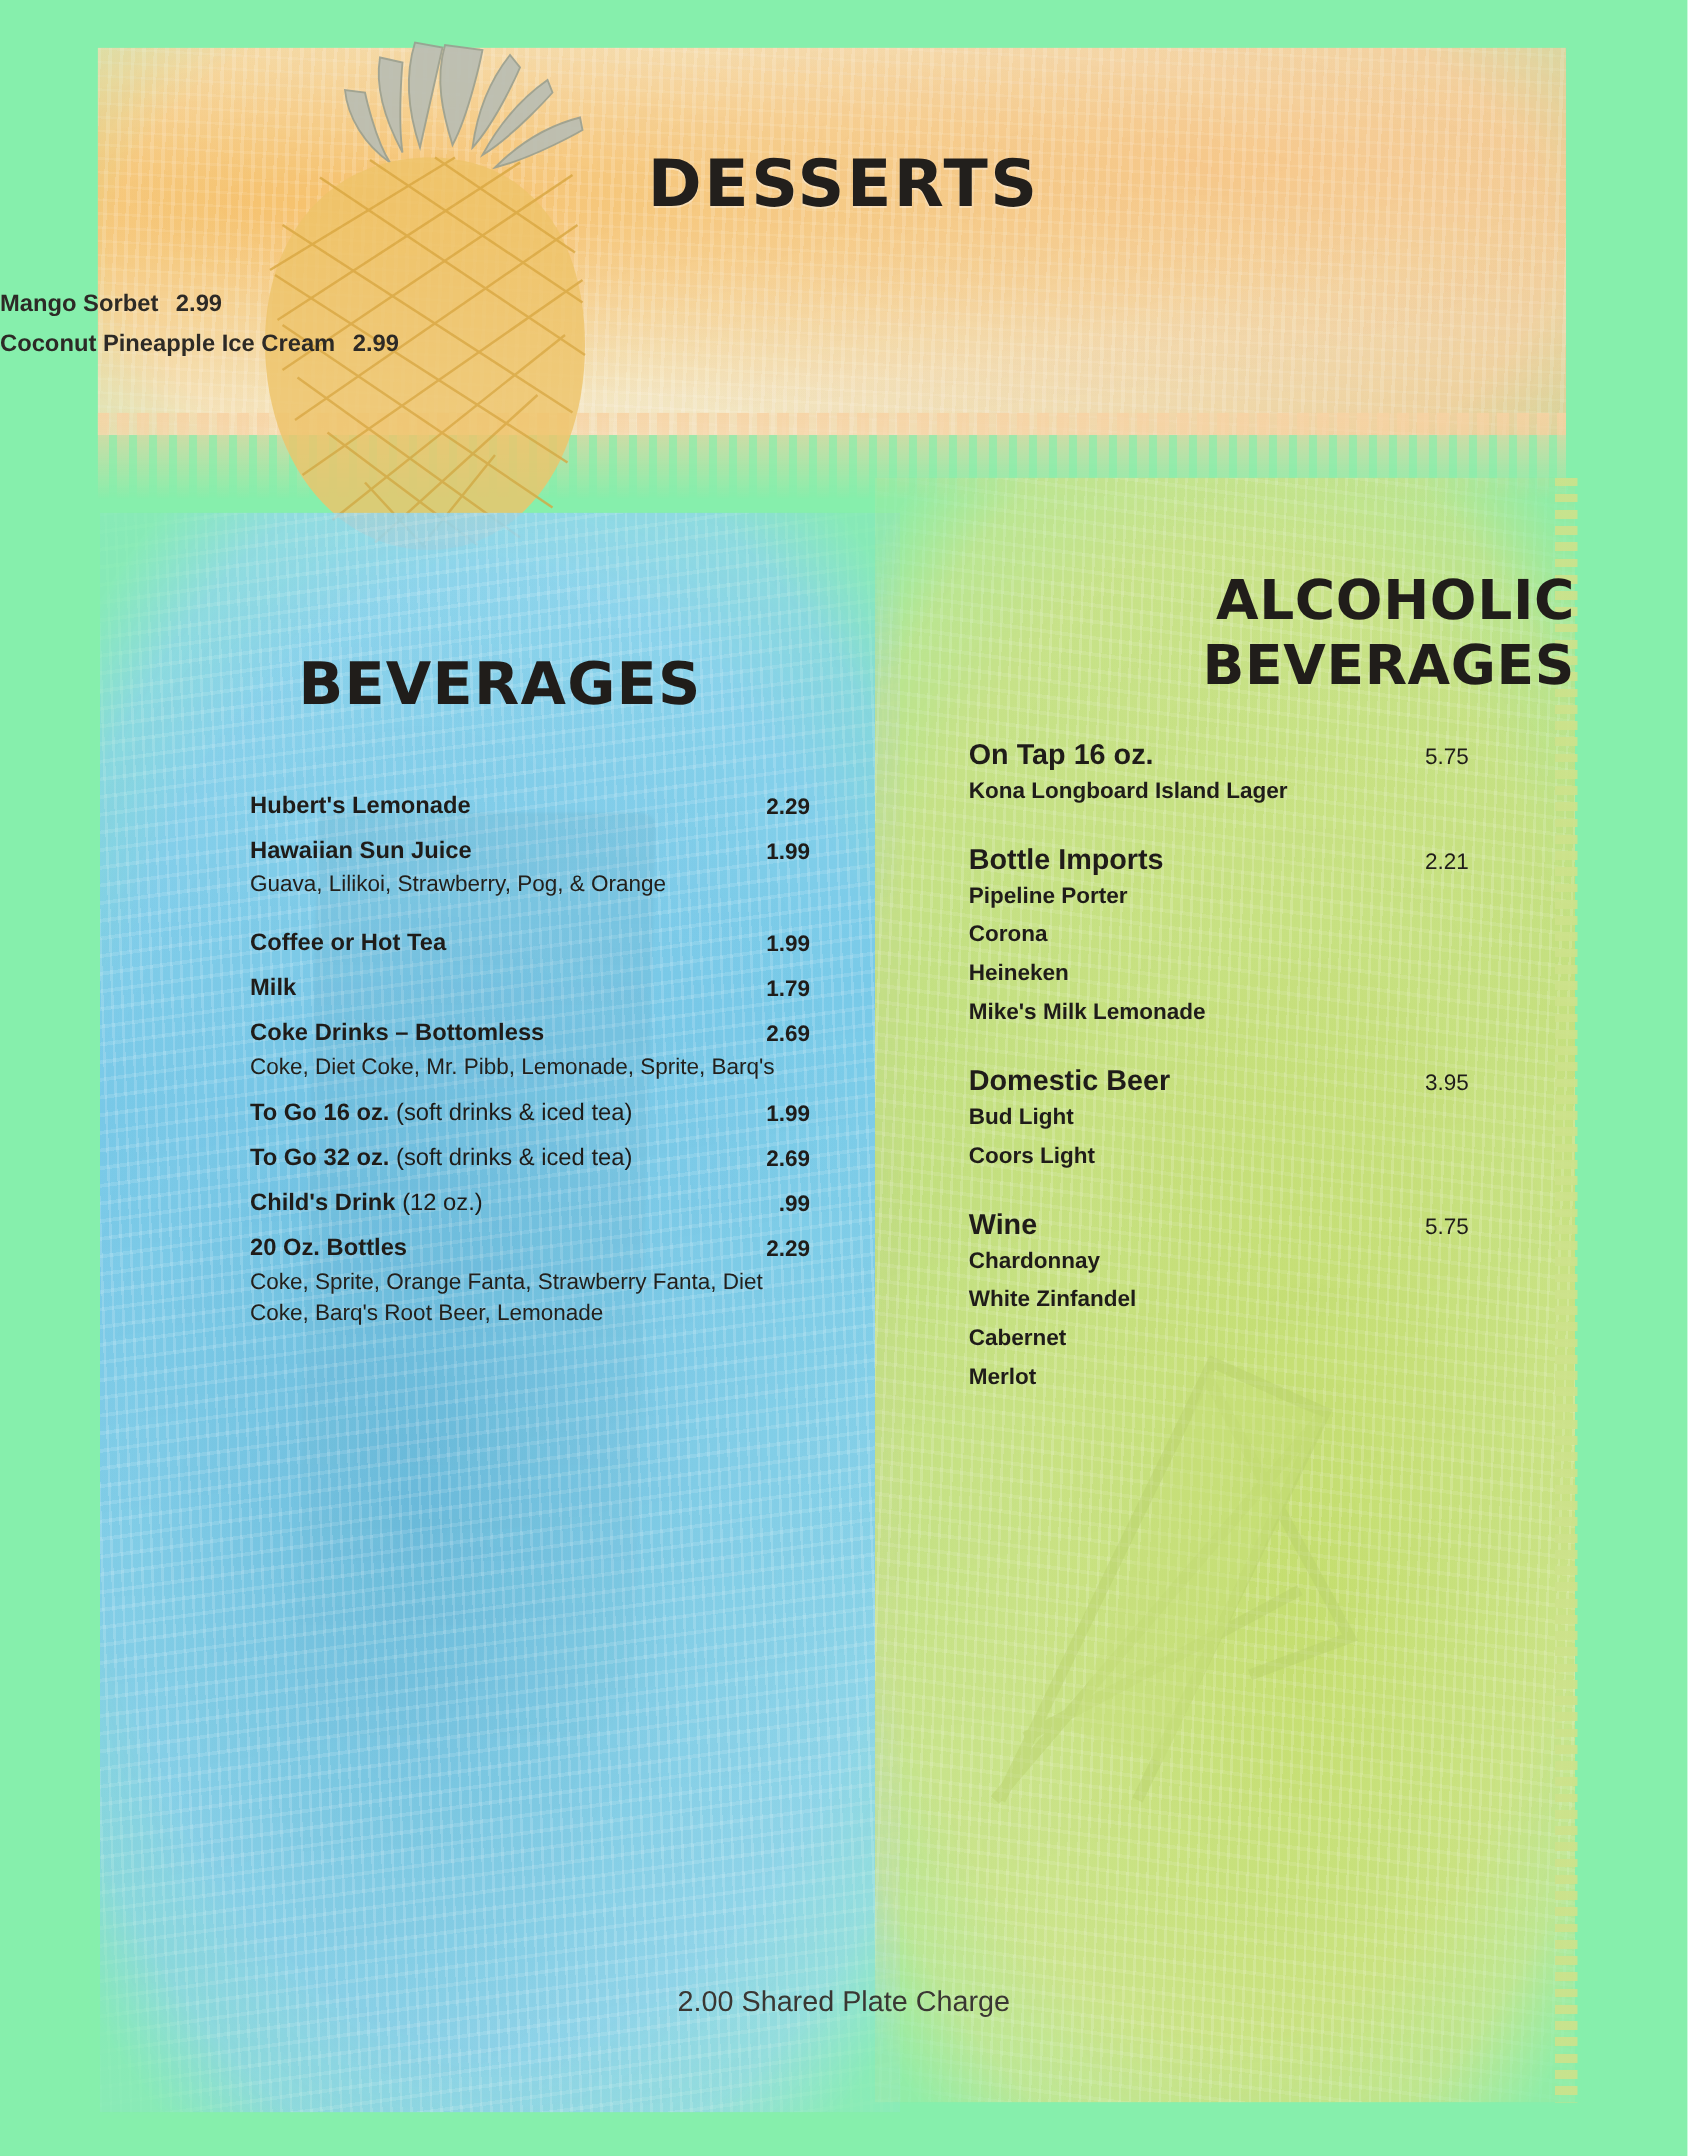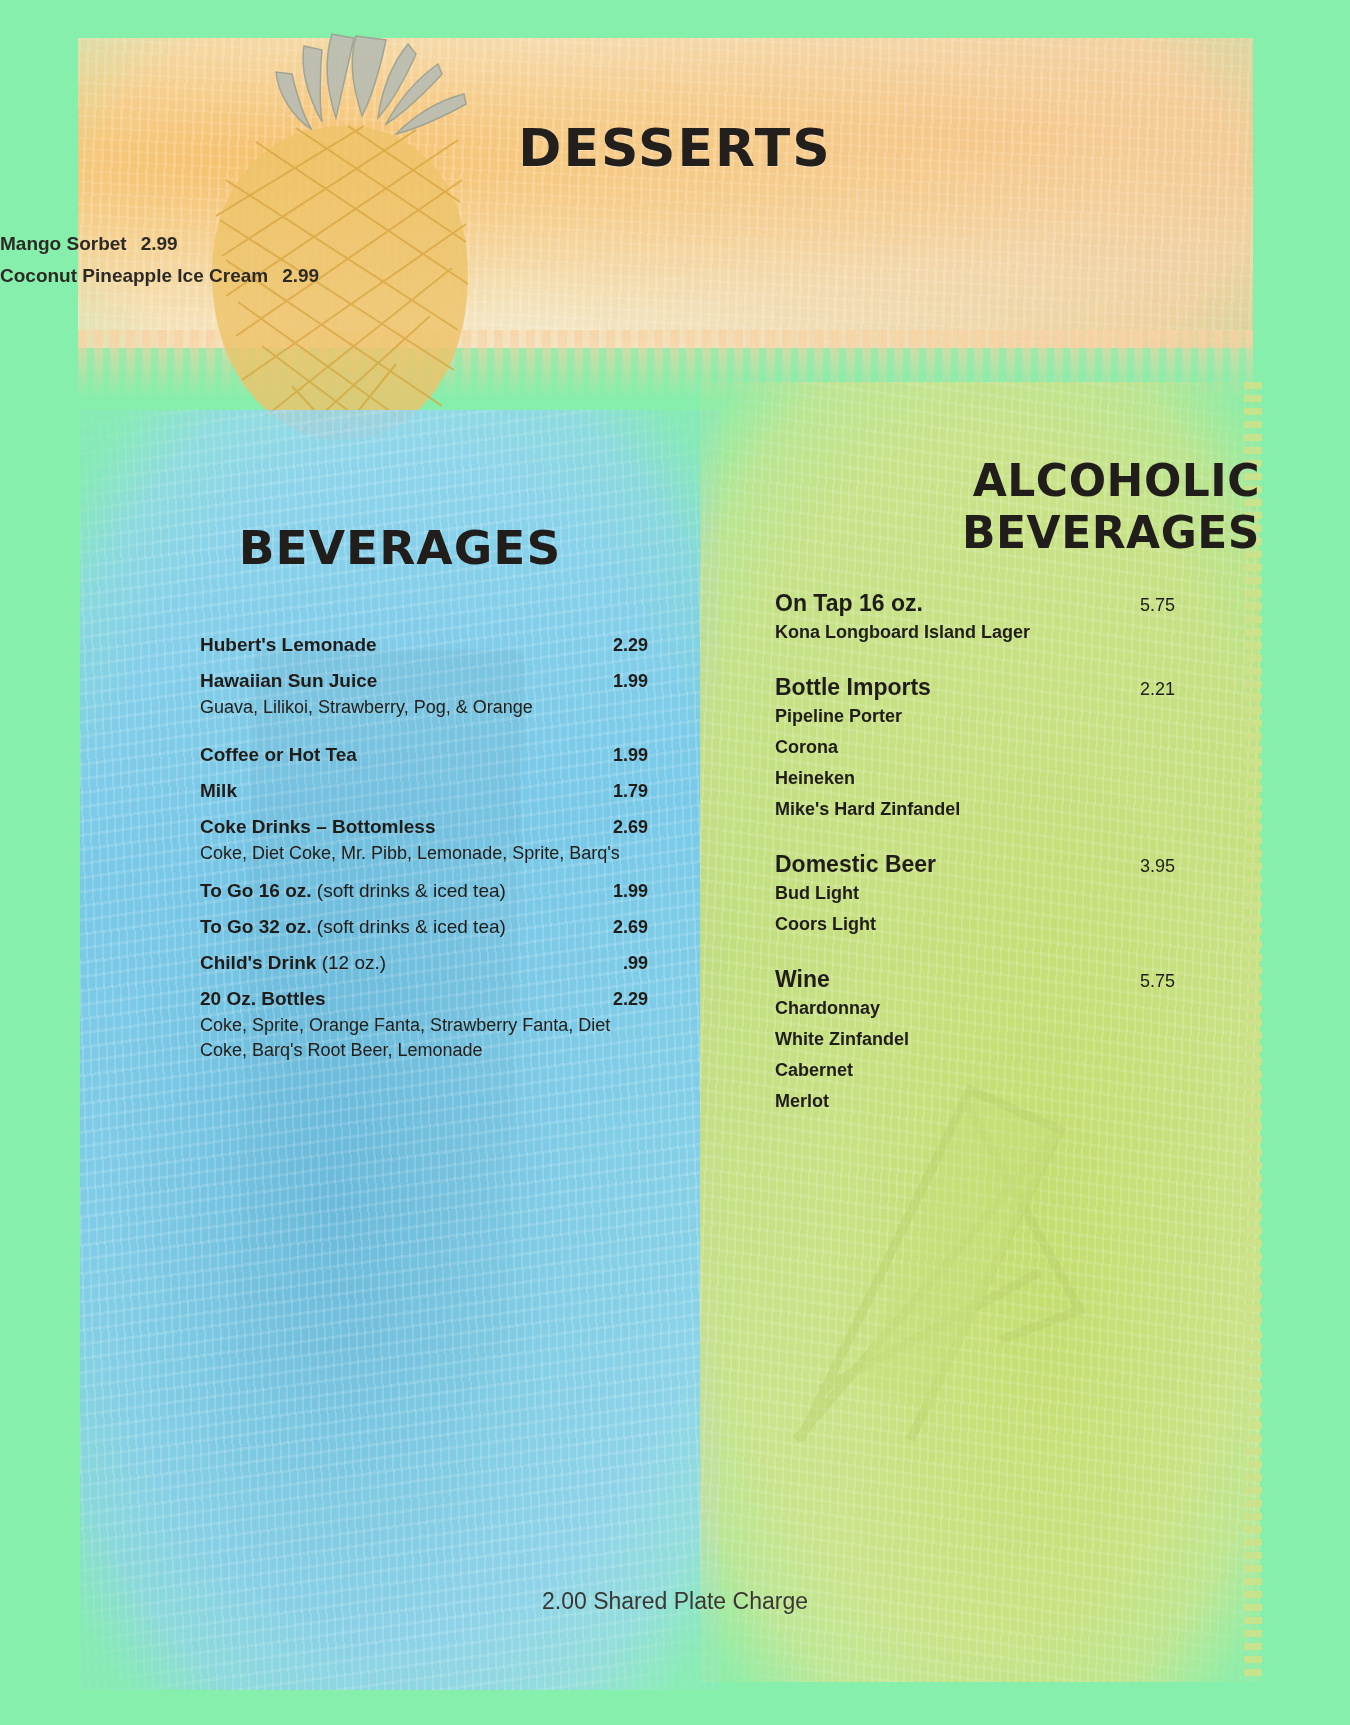--- a/index.html
+++ b/index.html
@@ -395,21 +395,21 @@
     </div>
     <div class="alc-item">Kona Longboard Island Lager</div>
 
     <div class="alc-head">
       <span>Bottle Imports</span>
       <span class="pr">2.21</span>
     </div>
     <div class="alc-item">Pipeline Porter</div>
     <div class="alc-item">Corona</div>
     <div class="alc-item">Heineken</div>
-    <div class="alc-item">Mike's Hard Zinfandel</div>
+    <div class="alc-item">Mike's Milk Lemonade</div>
 
     <div class="alc-head">
       <span>Domestic Beer</span>
       <span class="pr">3.95</span>
     </div>
     <div class="alc-item">Bud Light</div>
     <div class="alc-item">Coors Light</div>
 
     <div class="alc-head">
       <span>Wine</span>

